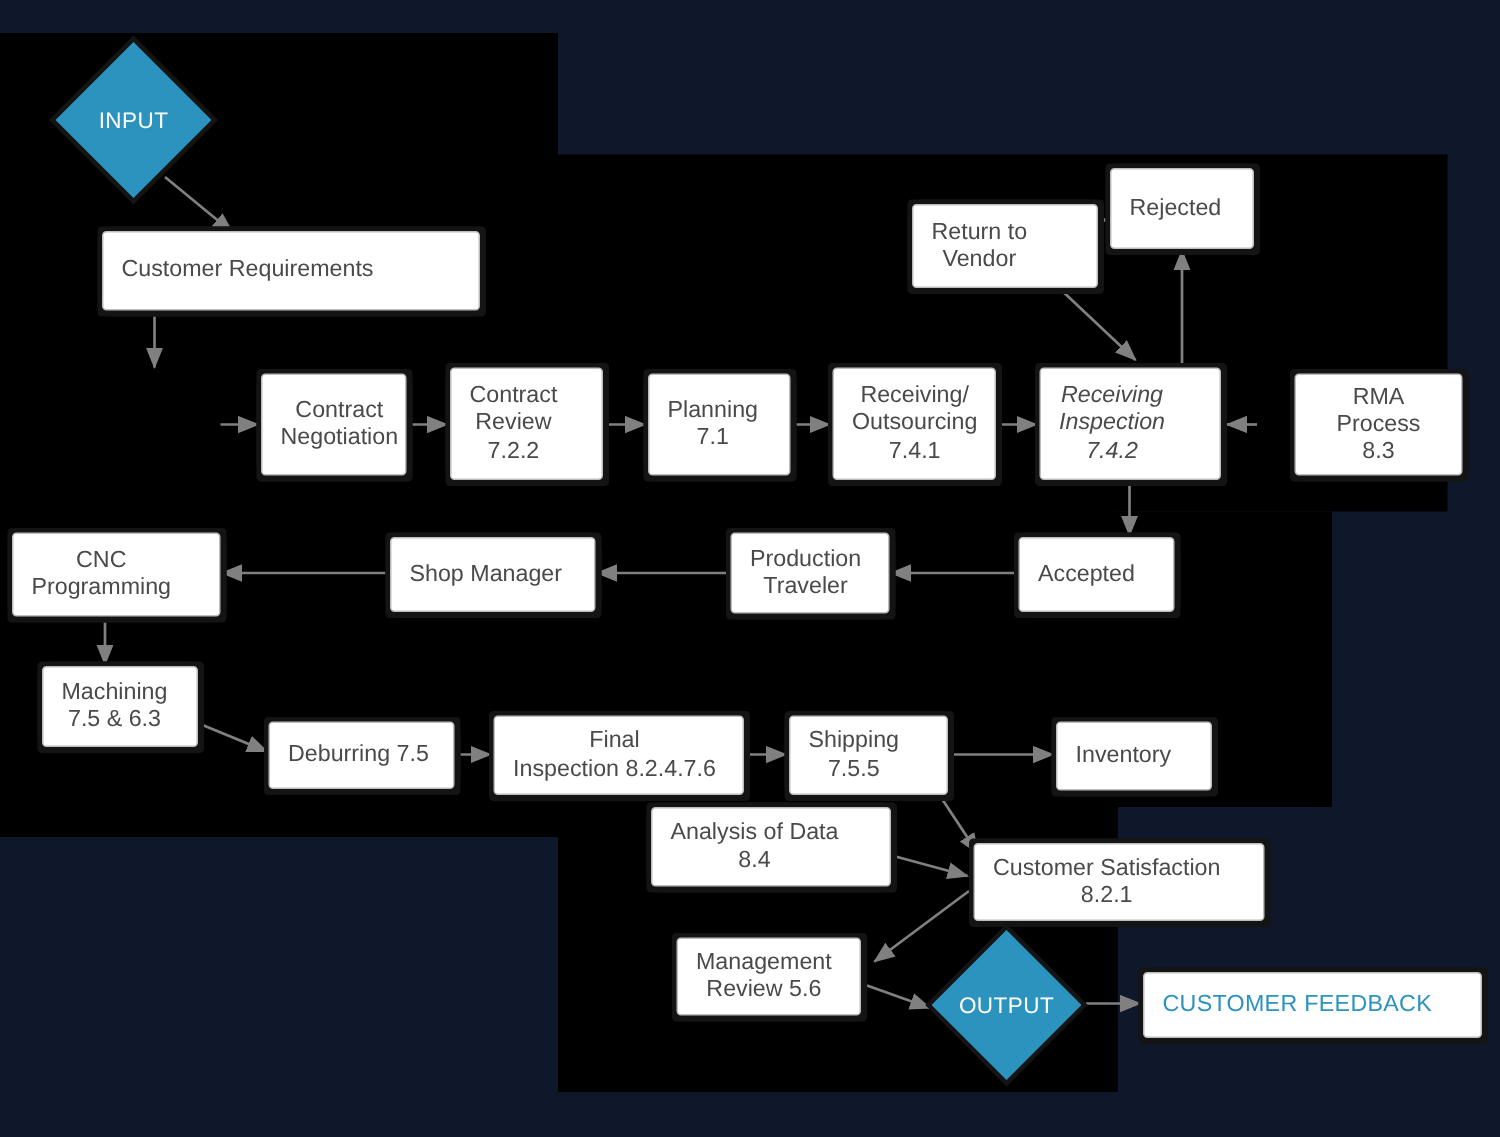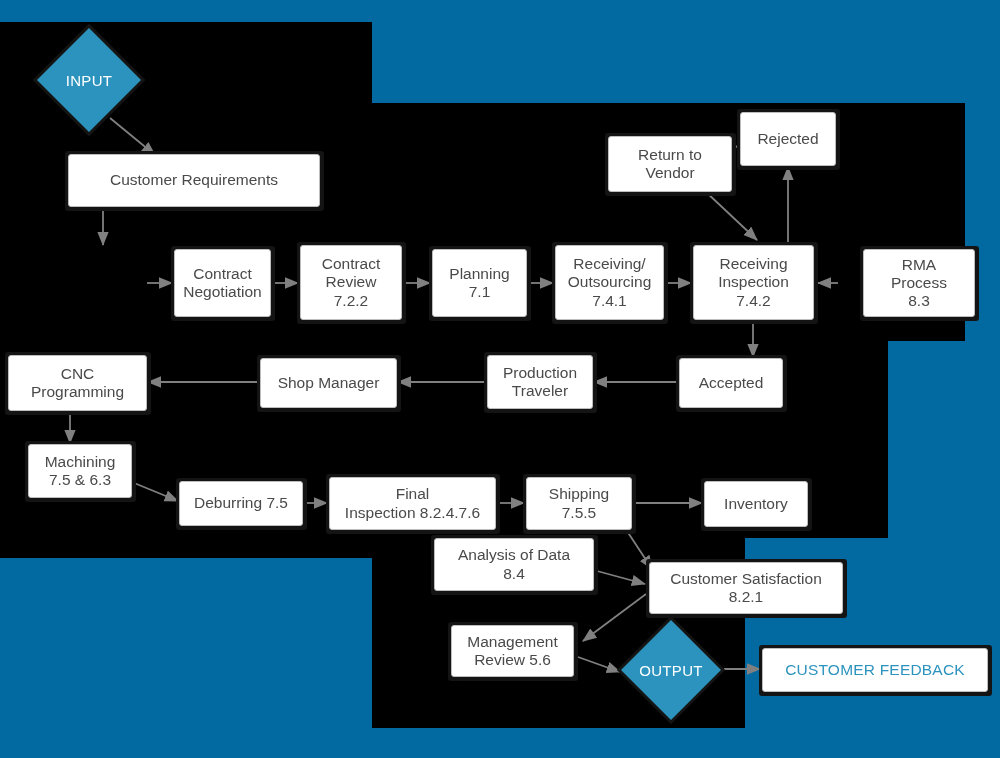--- a/index.html
+++ b/index.html
@@ -8,21 +8,21 @@
     padding: 0;
     background: #ffffff;
   }
   body {
     font-family: "Liberation Sans", "DejaVu Sans", sans-serif;
   }
   #canvas {
     position: relative;
     width: 1000px;
     height: 758px;
-    background: #0369a1;
+    background: #0f172a;
     overflow: hidden;
   }
   
   .panel {
     position: absolute;
     background: #000000;
   }
   
   #wires {
     position: absolute;
@@ -34,21 +34,20 @@
   }
   
   .node {
     position: absolute;
     box-sizing: border-box;
     background: #ffffff;
     border: 1px solid #bdbdbd;
     border-radius: 3px;
     display: flex;
     align-items: center;
-    justify-content: center;
     text-align: center;
     color: #4a4a4a;
     font-size: 15.5px;
     line-height: 1.18;
     padding: 2px 12px;
     box-shadow: 4px 4px 0 0 #141414, -3px -3px 0 0 #141414,
                 4px -3px 0 0 #141414, -3px 4px 0 0 #141414;
     z-index: 3;
   }
   .node span { display: block; white-space: pre-line; }
@@ -198,21 +197,21 @@
     <span>Planning
 7.1</span>
   </div>
 
   <div class="node" style="left:555px; top:245px; width:109px; height:75px;">
     <span>Receiving/
 Outsourcing
 7.4.1</span>
   </div>
 
-  <div class="node" style="left:693px; top:245px; width:121px; height:75px;">
+  <div class="node" style="left:693px; top:245px; width:121px; height:75px;font-style:italic;">
     <span>Receiving
 Inspection
 7.4.2</span>
   </div>
 
   <div class="node" style="left:863px; top:249px; width:112px; height:68px;">
     <span>RMA Process
 8.3</span>
   </div>
 

